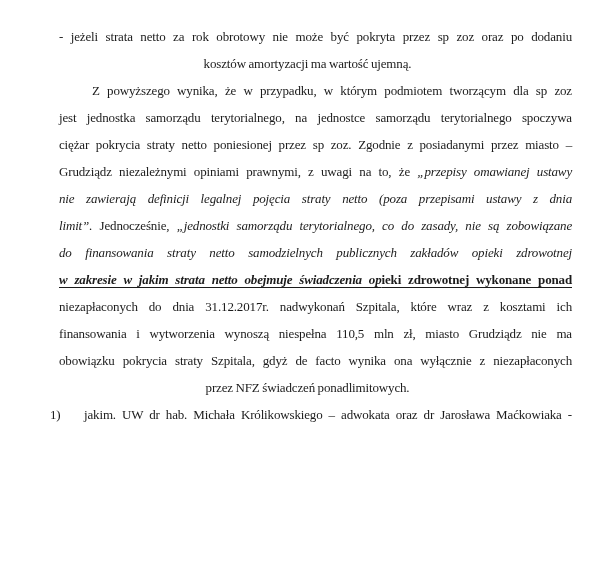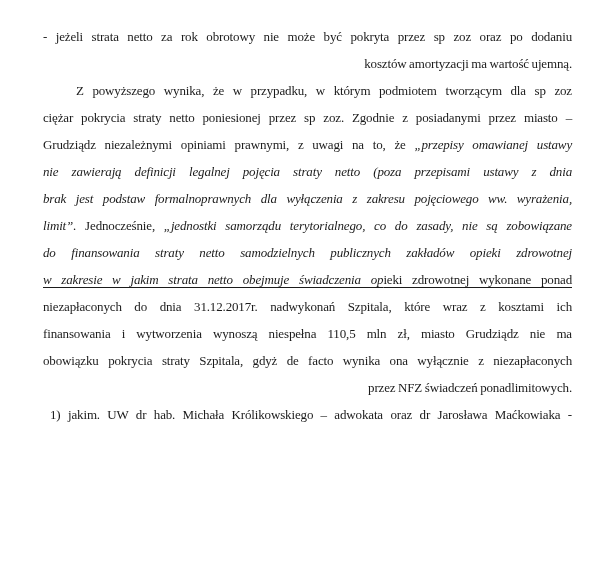--- a/index.html
+++ b/index.html
@@ -19,30 +19,31 @@
     font-size: 13px;
     color: #1b1b1b;
     letter-spacing: -0.15px;
     word-spacing: -0.5px;
     overflow: hidden;
   }
   .paragraph { margin: 0; }
   .line {
     line-height: 27px;
     min-height: 27px;
-    text-align: right;
+    text-align: center;
     white-space: normal;
   }
   .line.justify {
     text-align: justify;
     text-align-last: justify;
+    margin-left: 16px;
   }
   .line.indent { text-indent: 33px; }
   .run.italic { font-style: italic; }
-  .run.underline { text-decoration: underline; text-underline-offset: 3px; }
+  .run.underline { text-decoration: underline; text-underline-offset: 3px; font-weight: bold; }
   .list-item {
     display: flex;
     align-items: flex-start;
   }
   .list-marker {
     flex: none;
     width: 18px;
     padding-left: 7px;
     line-height: 27px;
   }
@@ -52,24 +53,24 @@
 <body>
 
 <div class="page">
   <div>
       <div class="paragraph">
         <div class="line justify"><span class="run">- jeżeli strata netto za rok obrotowy nie może być pokryta przez sp zoz oraz po dodaniu</span></div>
         <div class="line"><span class="run">kosztów amortyzacji ma wartość ujemną.</span></div>
       </div>
       <div class="paragraph">
         <div class="line justify indent"><span class="run">Z powyższego wynika, że w przypadku, w którym podmiotem tworzącym dla sp zoz</span></div>
+        <div class="line justify"><span class="run">jest jednostka samorządu terytorialnego, na jednostce samorządu terytorialnego spoczywa</span></div>
         <div class="line justify"><span class="run">ciężar pokrycia straty netto poniesionej przez sp zoz. Zgodnie z posiadanymi przez miasto –</span></div>
         <div class="line justify"><span class="run">Grudziądz niezależnymi opiniami prawnymi, z uwagi na to, że </span><span class="run italic">„przepisy omawianej ustawy</span></div>
         <div class="line justify"><span class="run italic">nie zawierają definicji legalnej pojęcia straty netto (poza przepisami ustawy z dnia</span></div>
-        <div class="line justify"><span class="run italic">brak jest podstaw formalnoprawnych dla wyłączenia z zakresu pojęciowego ww. wyrażenia,</span></div>
         <div class="line justify"><span class="run italic">limit”.</span><span class="run"> Jednocześnie, </span><span class="run italic">„jednostki samorządu terytorialnego, co do zasady, nie są zobowiązane</span></div>
         <div class="line justify"><span class="run italic">do finansowania straty netto samodzielnych publicznych zakładów opieki zdrowotnej</span></div>
         <div class="line justify"><span class="run italic underline">w zakresie w jakim strata netto obejmuje świadczenia op</span><span class="run underline">ieki zdrowotnej wykonane ponad</span></div>
         <div class="line justify"><span class="run">niezapłaconych do dnia 31.12.2017r. nadwykonań Szpitala, które wraz z kosztami ich</span></div>
         <div class="line justify"><span class="run">finansowania i wytworzenia wynoszą niespełna 110,5 mln zł, miasto Grudziądz nie ma</span></div>
         <div class="line justify"><span class="run">obowiązku pokrycia straty Szpitala, gdyż de facto wynika ona wyłącznie z niezapłaconych</span></div>
         <div class="line"><span class="run">przez NFZ świadczeń ponadlimitowych.</span></div>
       </div>
       <div class="list-item">
         <span class="list-marker">1)</span>

